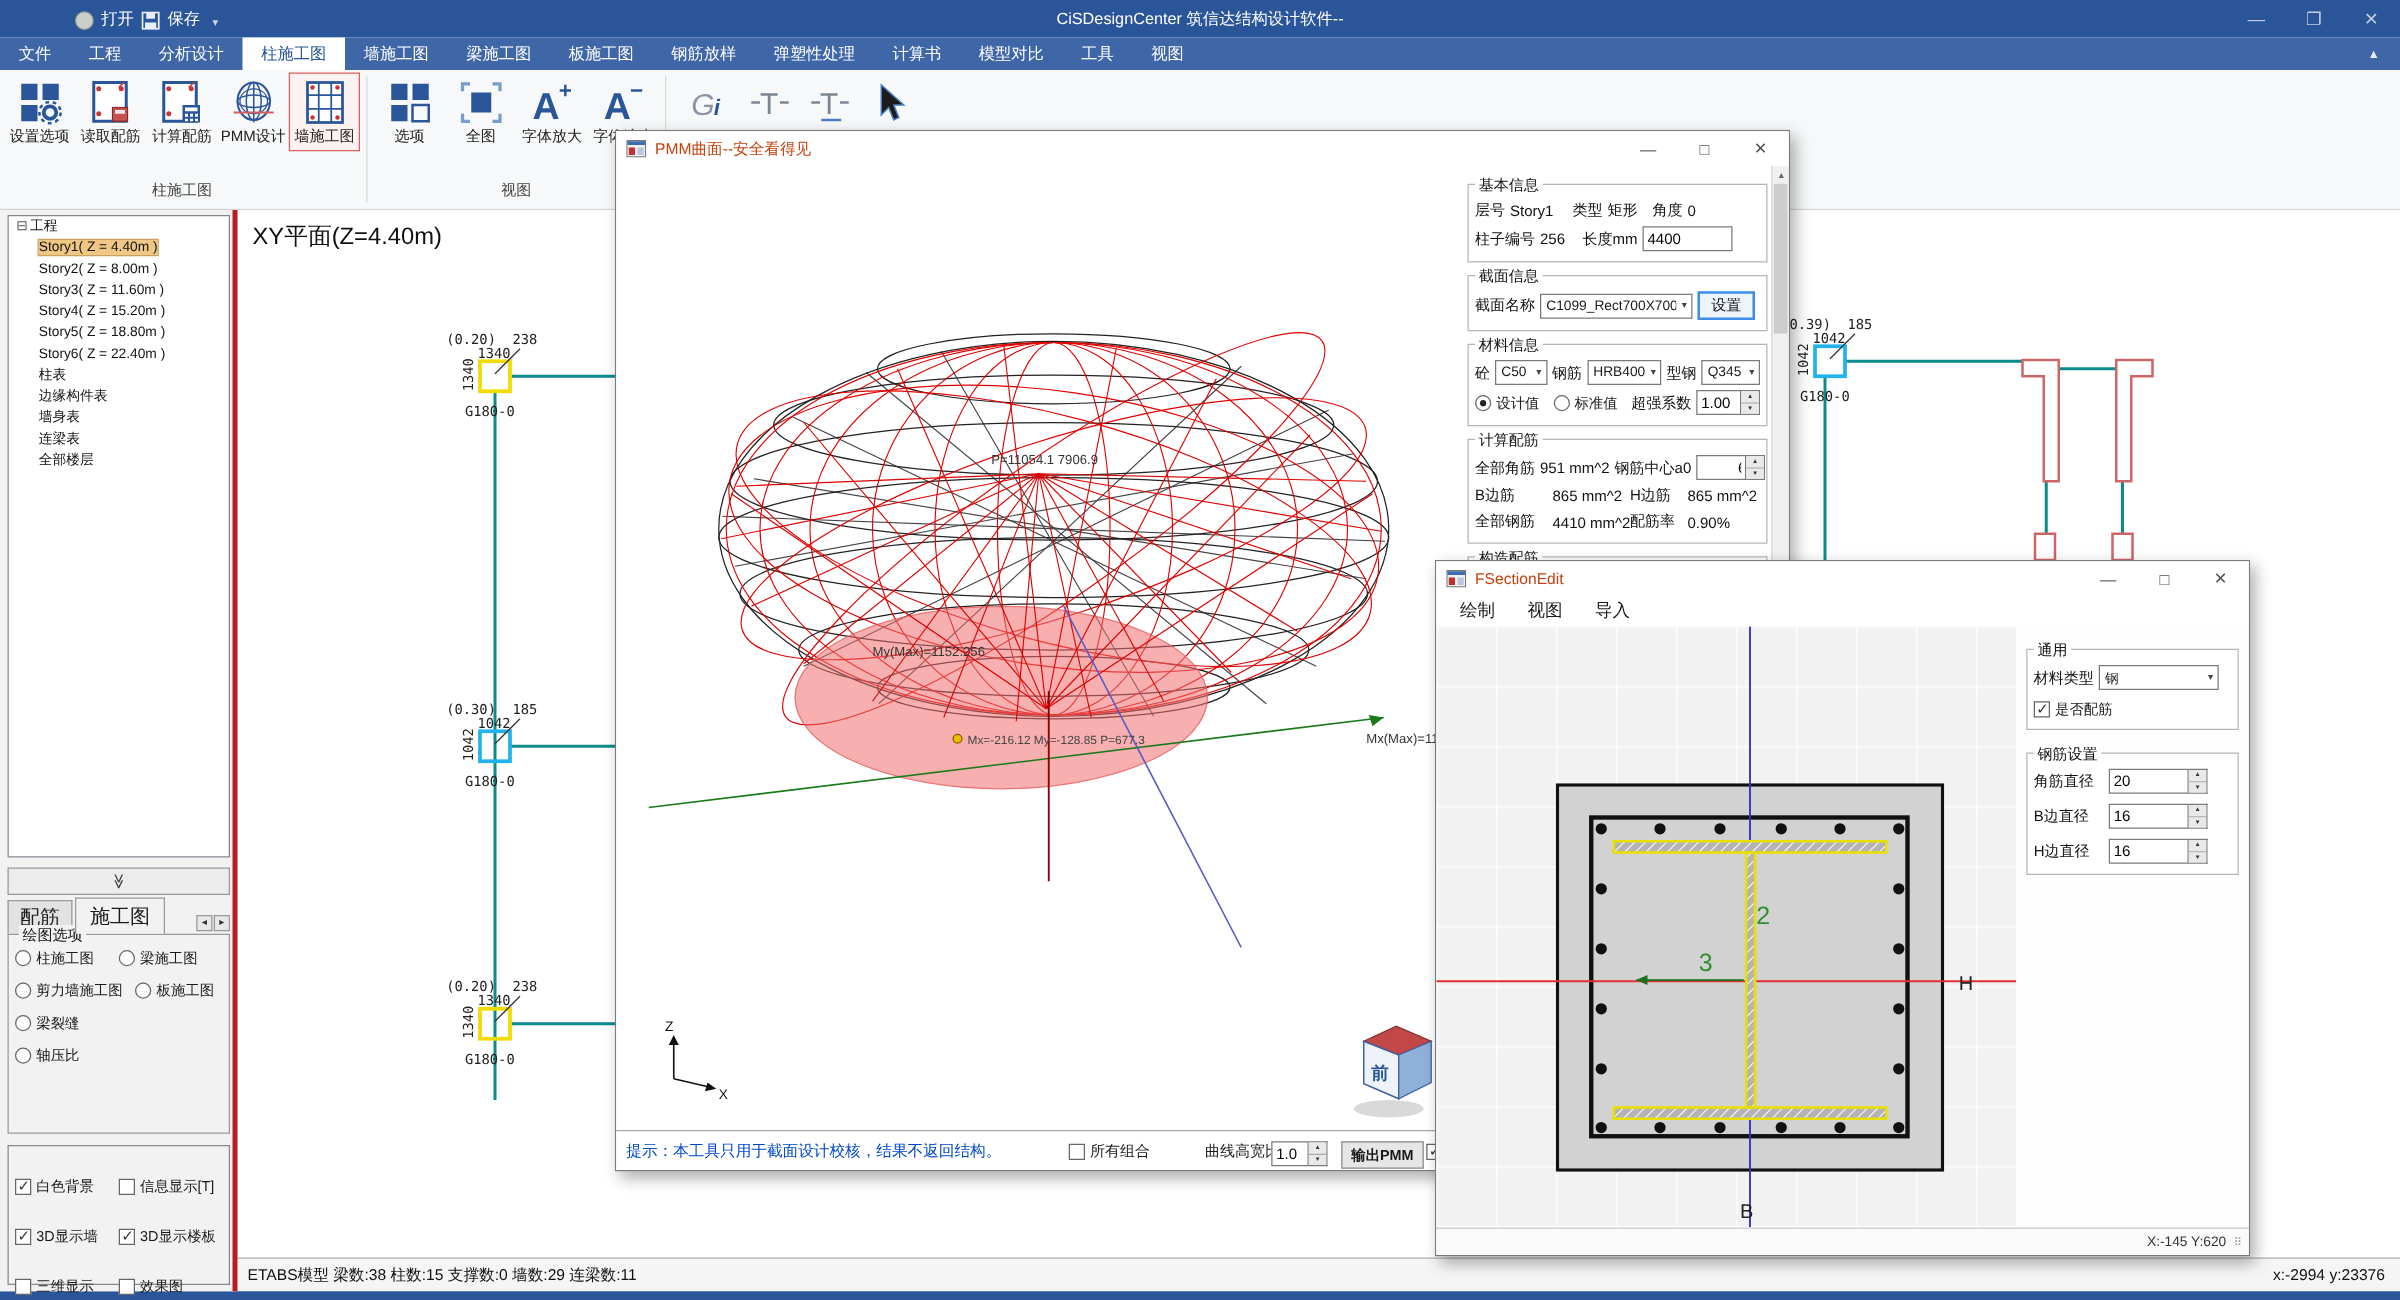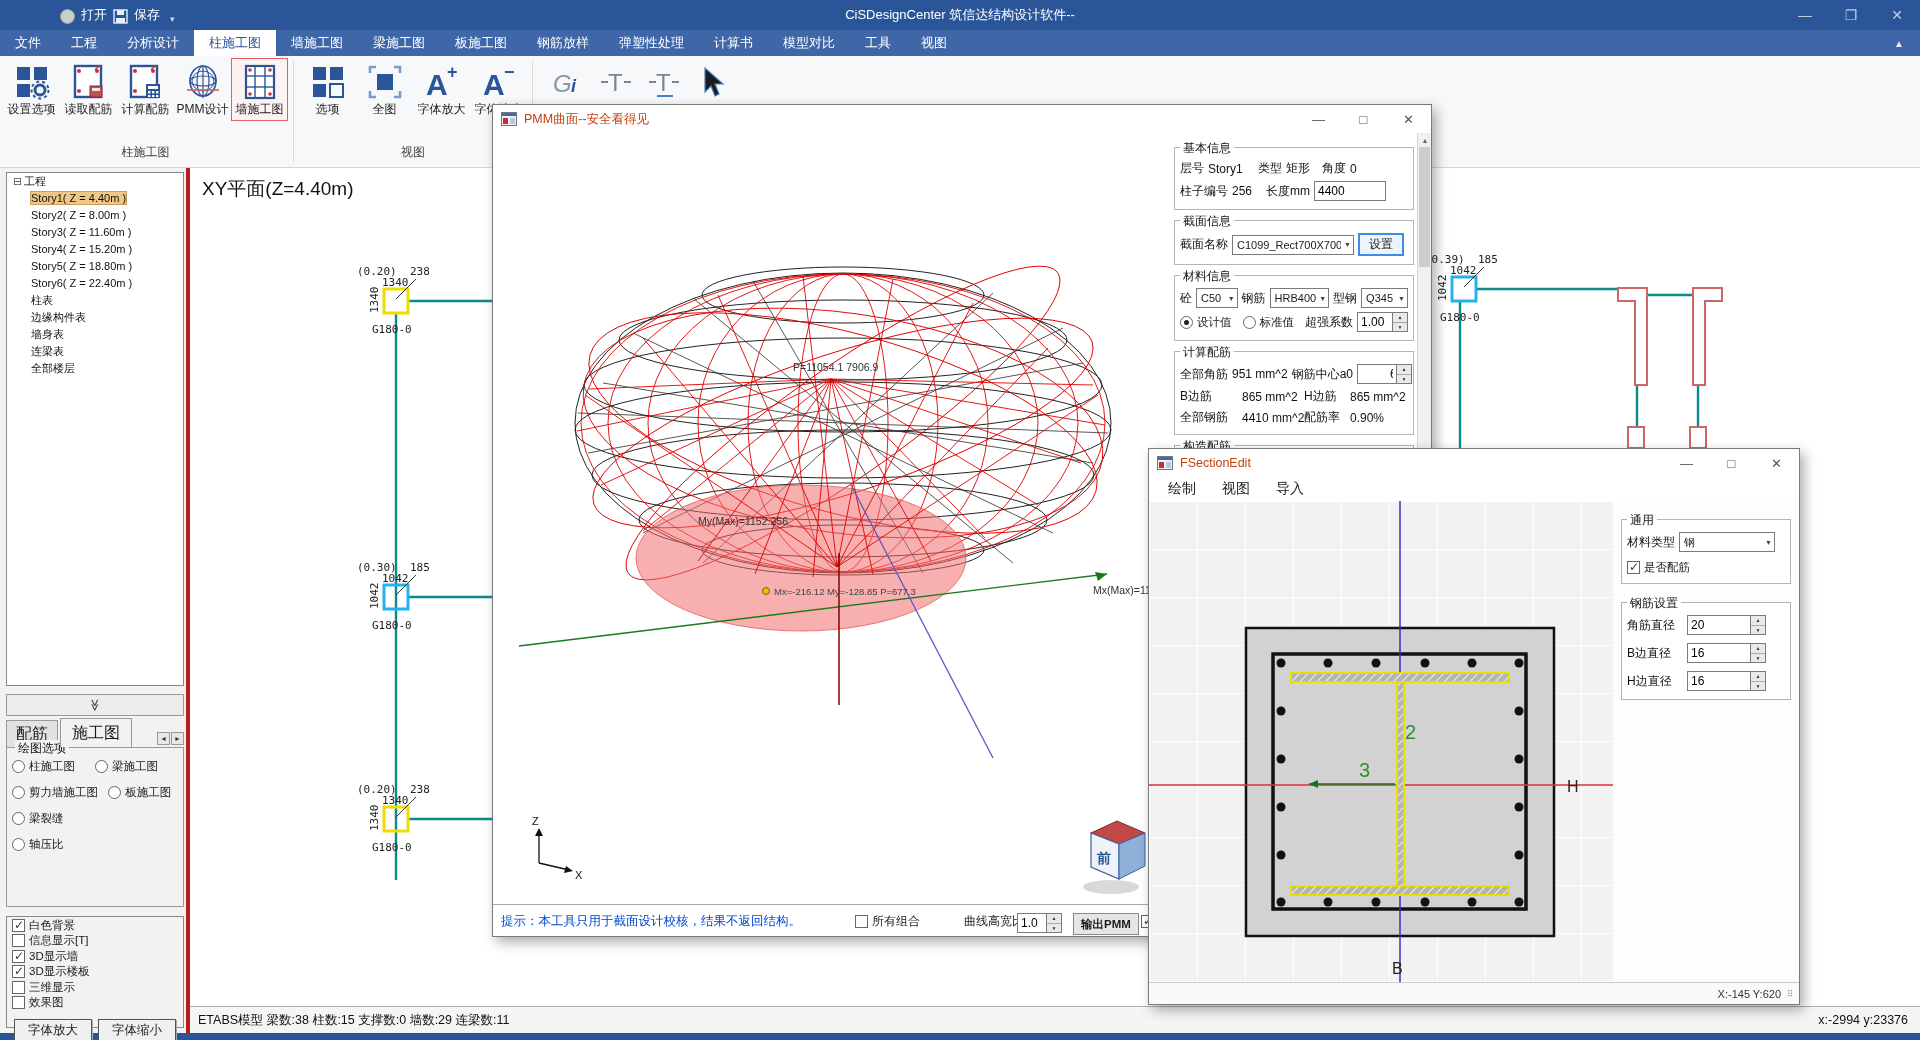--- a/index.html
+++ b/index.html
@@ -49,21 +49,21 @@
   .stab.active { background:#f2f2f2; padding:4px 11px 3px; position:relative; z-index:2; }
   .tab-arrows { margin-left:auto; display:flex; gap:1px; padding-bottom:2px; }
   .tab-arrow { width:13px; height:13px; border:1px solid #999; background:#e8e8e8; font-size:7px; display:flex; align-items:center; justify-content:center; color:#333; }
   .groupbox { position:absolute; left:6px; width:178px; border:1px solid #999; background:#f2f2f2; }
   .gb-title { position:absolute; top:-8px; left:8px; background:#f2f2f2; padding:0 3px; font-size:12px; color:#111; }
   .drawopts { top:579px; height:160px; }
   .optrow { display:flex; padding:0 5px; margin-top:11px; }
   .opt { display:flex; gap:4px; align-items:center; width:50%; font-size:11.5px; white-space:nowrap; }
   .opt.wide { width:58%; } .opt.narrow { width:42%; }
   .bottombox { top:748px; height:112px; border-color:#888; }
-  .cbrow { display:flex; padding:0 5px; margin-top:1px;flex-direction:column; }
+  .cbrow { display:flex; padding:0 5px; margin-top:25px; }
   .btnrow { display:flex; justify-content:space-between; padding:9px 7px 0; }
   .sbtn { width:78px; height:23px; background:#f0f0f0; border:1px solid #555; box-shadow:1px 1px 0 #aaa; display:flex; align-items:center; justify-content:center; font-size:12.5px; }
 
   .radio { width:13px; height:13px; border:1px solid #666; border-radius:50%; background:#fff; display:inline-block; position:relative; flex:none; }
   .radio.on::after { content:""; position:absolute; inset:3px; border-radius:50%; background:#222; }
   .cb { width:13px; height:13px; border:1px solid #666; background:#fff; display:inline-block; position:relative; flex:none; }
   .cb.on::after { content:"✓"; position:absolute; left:1px; top:-2px; font-size:12px; font-weight:bold; color:#333; }
 
   
   .canvas { position:absolute; left:190px; top:168px; width:1730px; height:838px; background:#fff; overflow:hidden; }

